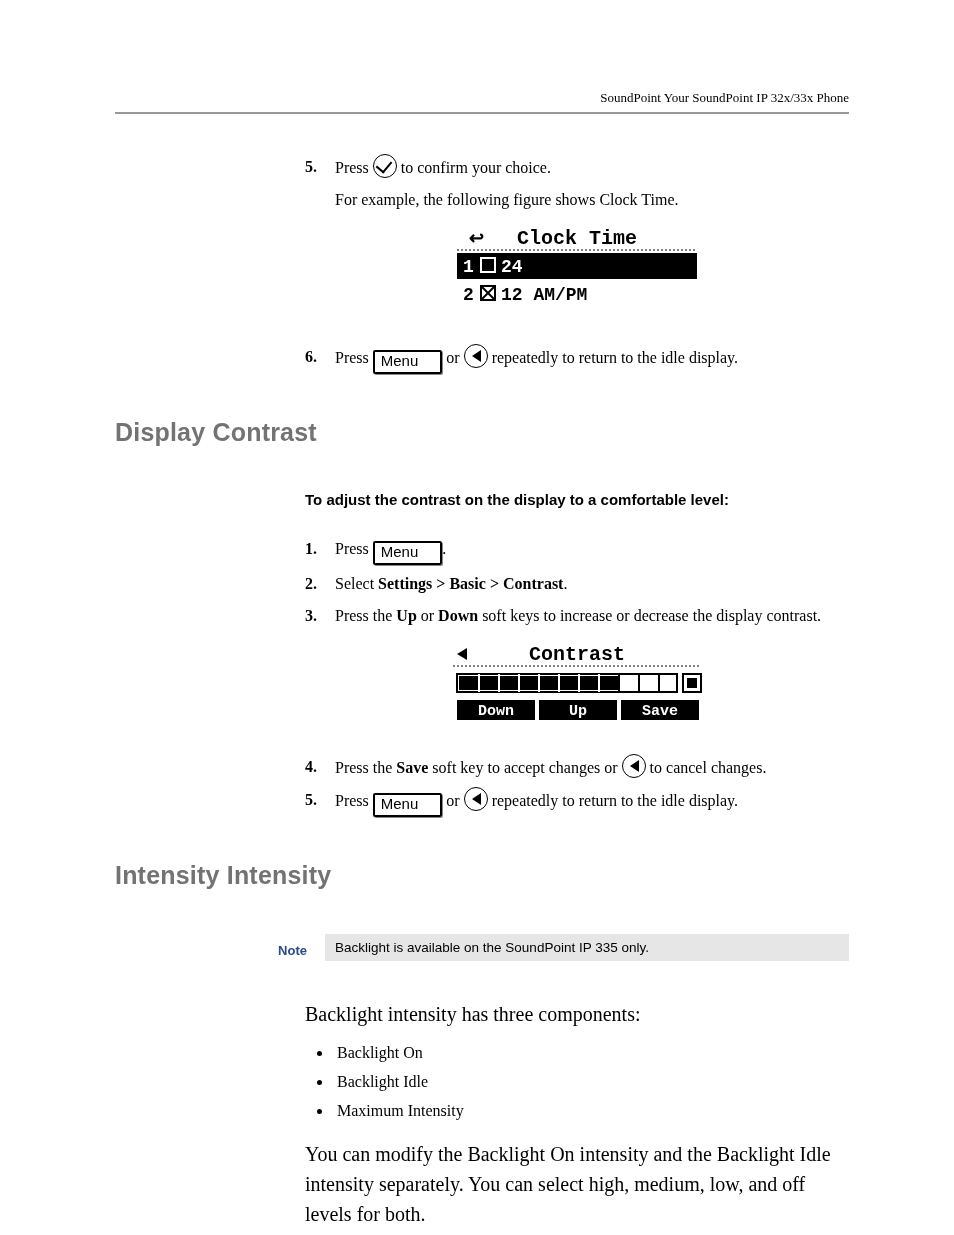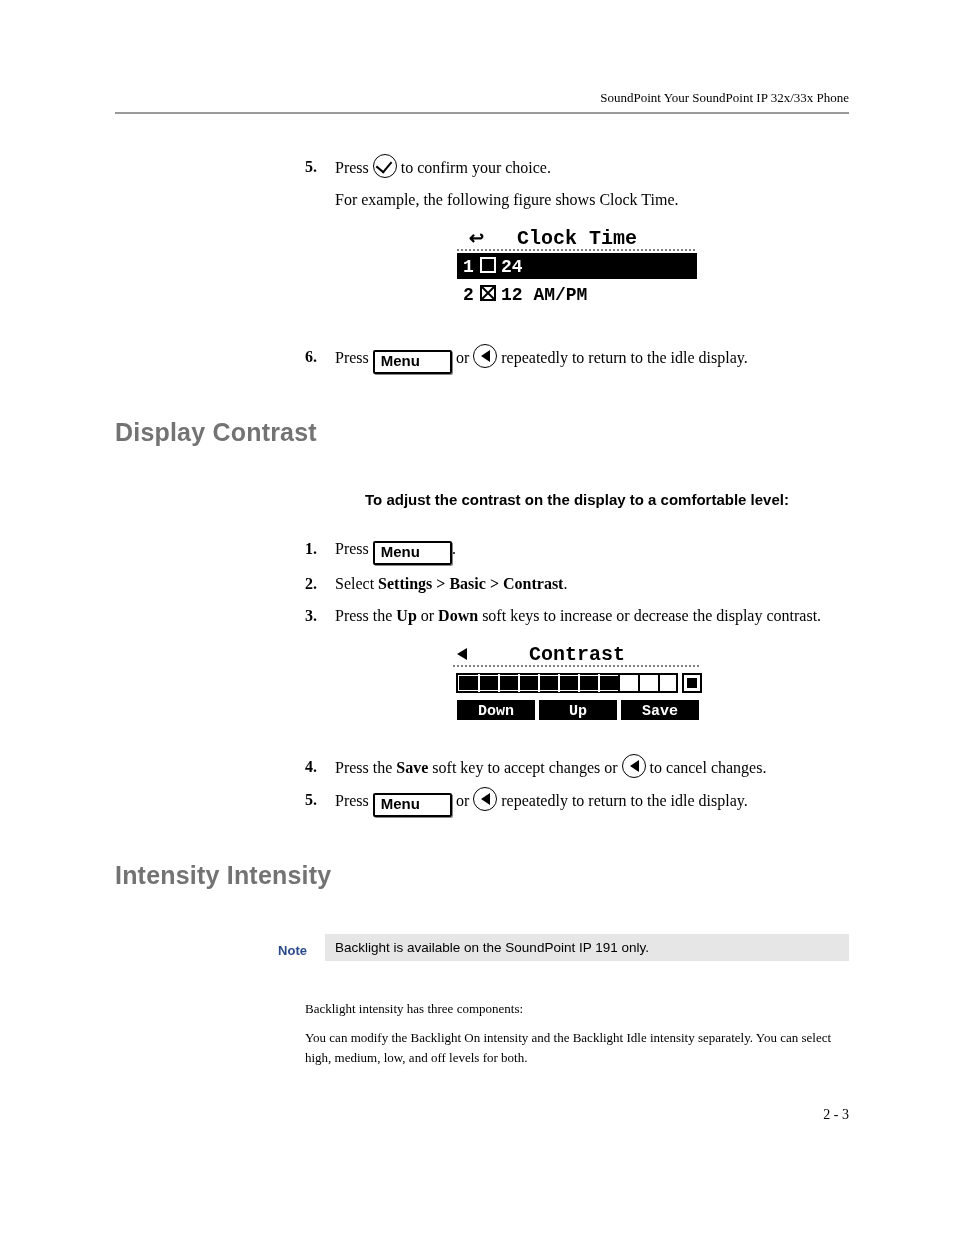--- a/index.html
+++ b/index.html
@@ -80,42 +80,41 @@
     width: 0;
     height: 0;
     border-top: 6px solid transparent;
     border-bottom: 6px solid transparent;
     border-right: 9px solid #000;
   }
   .menu-btn {
     display: inline-block;
     border: 2px solid #000;
     font-family: Arial, Helvetica, sans-serif;
-    font-weight: bold;
+    font-weight: normal;
     font-size: 15px;
-    padding: 0px 30px 2px 6px;
+    padding: 0px 22px 2px 6px;
     border-radius: 2px;
     vertical-align: -3px;
     line-height: 18px;
     box-shadow: 1px 1px 0 #888;
   }
   .section-heading {
     font-family: 'Arial Narrow', Arial, sans-serif;
     font-weight: bold;
     color: #737373;
     font-size: 25px;
     margin: 44px 0 44px 0;
     letter-spacing: 0.2px;
   }
   .sub-heading {
     font-family: Arial, Helvetica, sans-serif;
     font-weight: bold;
     font-size: 15px;
     margin-bottom: 28px;
-    text-align: center;
   }
   .lcd-screen {
     margin: 14px auto 24px auto;
     width: 260px;
   }
   .lcd-screen-contrast {
     margin: 14px auto 24px auto;
     width: 260px;
   }
   .note-row {
@@ -135,21 +134,21 @@
     padding-right: 18px;
   }
   .note-body {
     background: #e6e6e6;
     flex: 1;
     padding: 6px 10px;
     font-family: Arial, sans-serif;
     font-size: 13.5px;
   }
   .body-para {
-    font-size: 13px;
+    font-size: 20px;
     line-height: 1.5;
     margin-bottom: 10px;
   }
   .bullet-list {
     list-style: disc;
     padding-left: 20px;
     margin: 10px 0 14px 8px;
   }
   .bullet-list li {
     font-size: 16px;
@@ -283,25 +282,30 @@
     </div>
 
   </div>
 
   <div class="section-heading">Intensity Intensity</div>
 
   <div class="content-col">
 
     <div class="note-row">
       <div class="note-label">Note</div>
-      <div class="note-body">Backlight is available on the SoundPoint IP 191 only.</div>
+      <div class="note-body">Backlight is available on the SoundPoint IP 335 only.</div>
     </div>
 
     <div class="body-para">Backlight intensity has three components:</div>
 
+    <ul class="bullet-list">
+      <li>Backlight On</li>
+      <li>Backlight Idle</li>
+      <li>Maximum Intensity</li>
+    </ul>
 
     <div class="body-para">You can modify the Backlight On intensity and the Backlight Idle intensity separately. You can select high, medium, low, and off levels for both.</div>
 
   </div>
 
   <div class="page-num">2 - 3</div>
 
 </div>
 
 </body></html>

